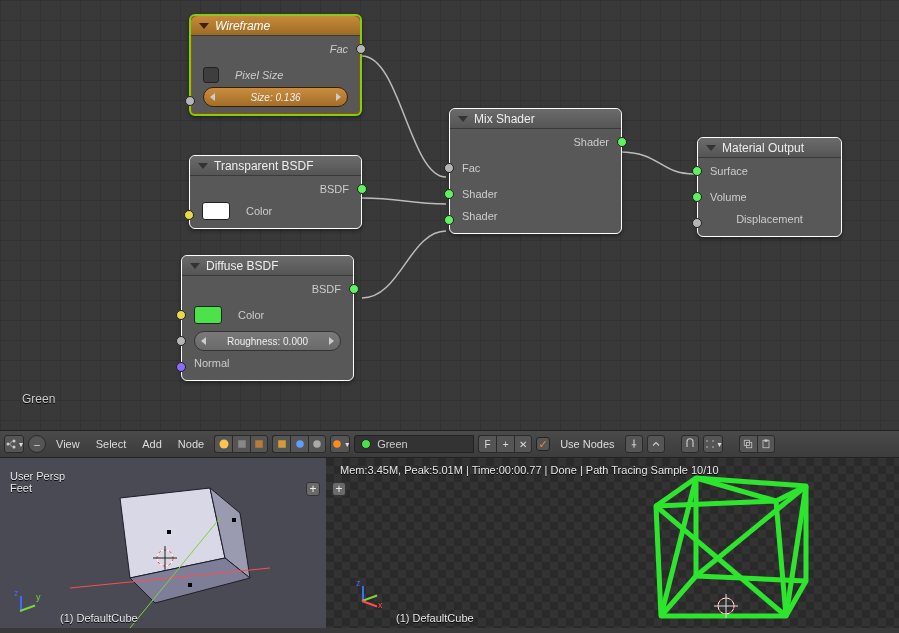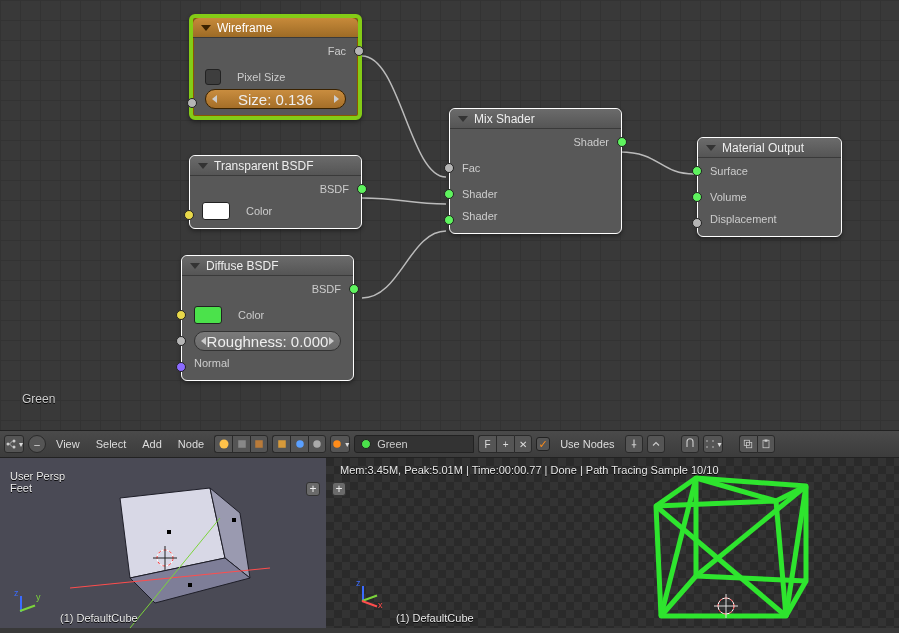--- a/index.html
+++ b/index.html
@@ -10,41 +10,41 @@
   #node-grid { position: absolute; inset: 0;
     background-image:
       linear-gradient(#333 1px, transparent 1px),
       linear-gradient(90deg, #333 1px, transparent 1px);
     background-size: 20px 20px;
   }
   .mat-name { position: absolute; left: 22px; top: 392px; font-size: 12px; text-shadow: 0 1px 0 #000; }
 
   
   .node { position: absolute; background: #585858; border: 1px solid #ffffff; border-radius: 6px; box-shadow: 0 2px 4px rgba(0,0,0,.4); }
-  .node.active { border: 4px solid #84cc16; box-shadow: 0 0 0 1px #8c5600 inset, 0 2px 4px rgba(0,0,0,.4); }
+  .node.active { border: 2px solid #84cc16; box-shadow: 0 0 0 1px #8c5600 inset, 0 2px 4px rgba(0,0,0,.4); font-style: italic; }
   .node-header { display:flex; align-items:center; height:20px; padding:0 8px; background: linear-gradient(#6b6b6b,#555); border-bottom:1px solid #3a3a3a; border-radius:6px 6px 0 0; font-size:12px; color:#eee; }
   .node.active .node-header { background: linear-gradient(#c78a3a,#9d6b26); color:#fff; }
   .tri { display:inline-block; width:0; height:0; margin-right:6px; }
   .tri.down { border-left:5px solid transparent; border-right:5px solid transparent; border-top:6px solid #333; }
   .node.active .tri.down { border-top-color:#3a2200; }
 
   .row { position:relative; display:flex; align-items:center; height:26px; padding:0 12px; }
   .row.rt { justify-content:flex-end; }
   .row.lt { justify-content:flex-start; gap:16px; }
   .sock { position:absolute; width:10px; height:10px; border-radius:50%; border:1px solid #222; top:50%; transform:translateY(-50%); }
   .sock.out { right:-6px; }
   .sock.in  { left:-6px; }
   .sock.gray   { background:#b5b5b5; }
   .sock.green  { background:#5ef35e; }
   .sock.yellow { background:#e8d84a; }
   .sock.purple { background:#8b6bff; }
 
   .checkbox { width:16px; height:16px; background:#3e3e3e; border:1px solid #222; border-radius:3px; }
   .swatch { width:28px; height:18px; border:1px solid #222; border-radius:3px; }
-  .numfield { flex:1; height:20px; background:linear-gradient(#7a7a7a,#6a6a6a); border:1px solid #333; border-radius:10px; display:flex; align-items:center; justify-content:center; position:relative; color:#eee; font-size:15px; }
+  .numfield { flex:1; height:20px; background:linear-gradient(#7a7a7a,#6a6a6a); border:1px solid #333; border-radius:10px; display:flex; align-items:center; justify-content:center; position:relative; color:#eee; font-size:10px; }
   .numfield .arr { position:absolute; top:50%; transform:translateY(-50%); width:0; height:0; border-top:4px solid transparent; border-bottom:4px solid transparent; }
   .numfield .arr.l { left:6px;  border-right:5px solid #ccc; }
   .numfield .arr.r { right:6px; border-left:5px solid #ccc; }
   .node.active .numfield { background: linear-gradient(#c98d3f,#a46e28); border-color:#3a2200; }
 
   
   svg.wires { position:absolute; inset:0; pointer-events:none; }
   svg.wires path { stroke:#bbb; stroke-width:1.5; fill:none; }
 
   
@@ -208,21 +208,21 @@
       <span>Material Output</span>
     </div>
     <div class="row lt">
       <span class="sock in green"></span>
       <span>Surface</span>
     </div>
     <div class="row lt">
       <span class="sock in green"></span>
       <span>Volume</span>
     </div>
-    <div class="row lt" style="padding-bottom:8px;">
+    <div class="row lt" style="padding-bottom:8px;justify-content:center;">
       <span class="sock in gray"></span>
       <span>Displacement</span>
     </div>
   </div>
 
   <div class="mat-name">Green</div>
 </div>
 
 <div id="header">
   <div class="hbtn">

